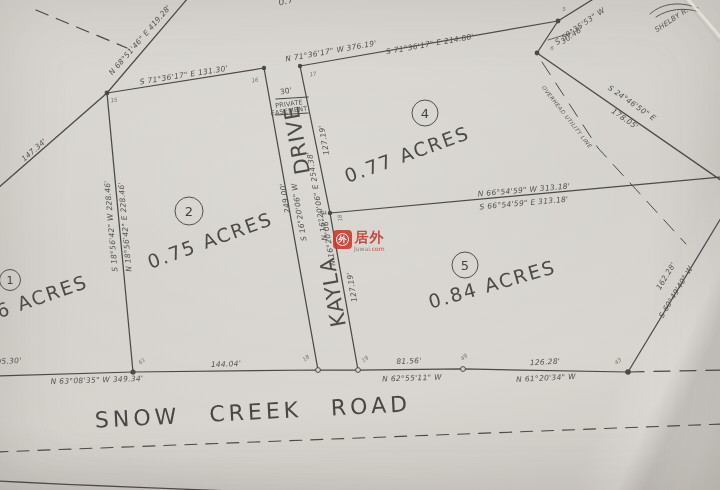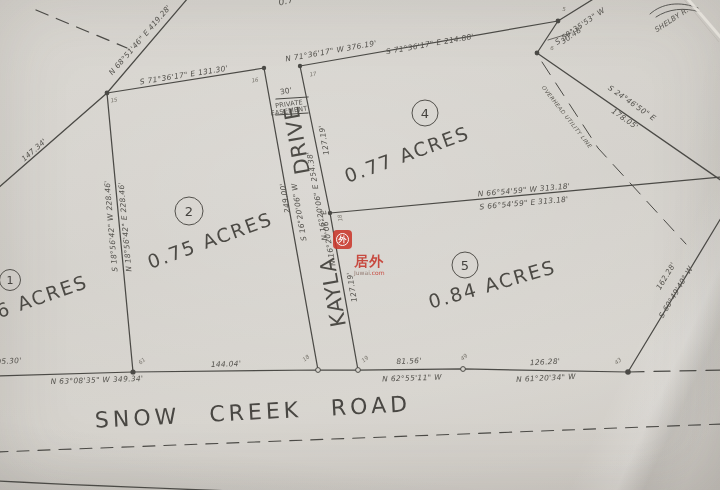--- a/index.html
+++ b/index.html
@@ -30,21 +30,21 @@
   .roadname{position:absolute;white-space:nowrap;transform:translate(-50%,-50%) rotate(var(--r,0deg));
       font:22px "DejaVu Sans",sans-serif;color:#494743;letter-spacing:4px;word-spacing:18px;}
   .ease{position:absolute;white-space:nowrap;transform:translate(-50%,-50%) rotate(var(--r,0deg));
       font:6.5px "DejaVu Sans",sans-serif;color:#54524d;letter-spacing:.2px;}
   .wm{position:absolute;left:333px;top:230px;display:flex;align-items:flex-start;gap:2px;opacity:.88;}
   .wm-logo{width:19px;height:19px;background:#cb382d;border-radius:4px;
       display:flex;align-items:center;justify-content:center;flex:0 0 auto;}
   .wm-ring{width:13px;height:13px;border:1.5px solid #fff;border-radius:50%;box-sizing:border-box;
       display:flex;align-items:center;justify-content:center;
       font:bold 8px "DejaVu Sans",sans-serif;color:#fff;line-height:1;}
-  .wm-col{display:flex;flex-direction:column;align-items:center;margin-top:24px;}
+  .wm-col{display:flex;flex-direction:column;align-items:flex-end;}
   .wm-cn{font:600 14px "DejaVu Sans",sans-serif;color:#c5362b;line-height:1.1;letter-spacing:1px;}
   .wm-site{font:6px "DejaVu Sans",sans-serif;line-height:1;margin-top:1px;}
   .wm-site .a{color:#8a6f66;} .wm-site .b{color:#c5362b;}
 </style>
 </head>
 <body>
 
 <div id="stage">
 
   <svg width="720" height="490" viewBox="0 0 720 490">

